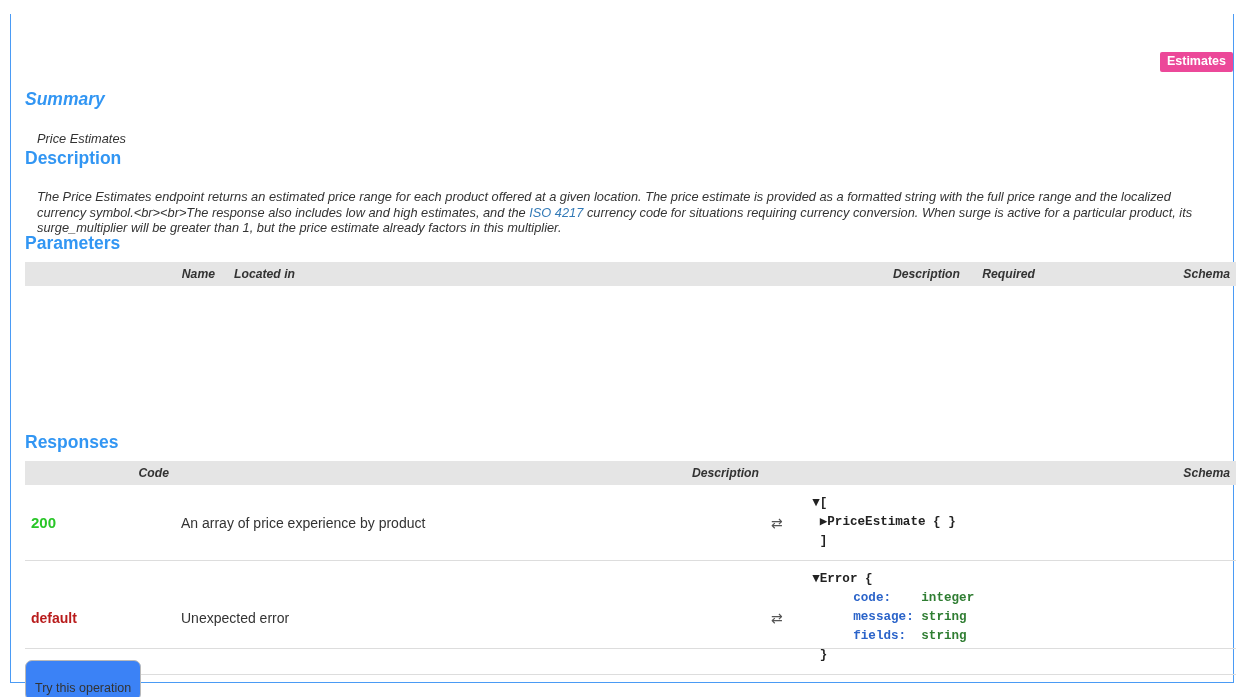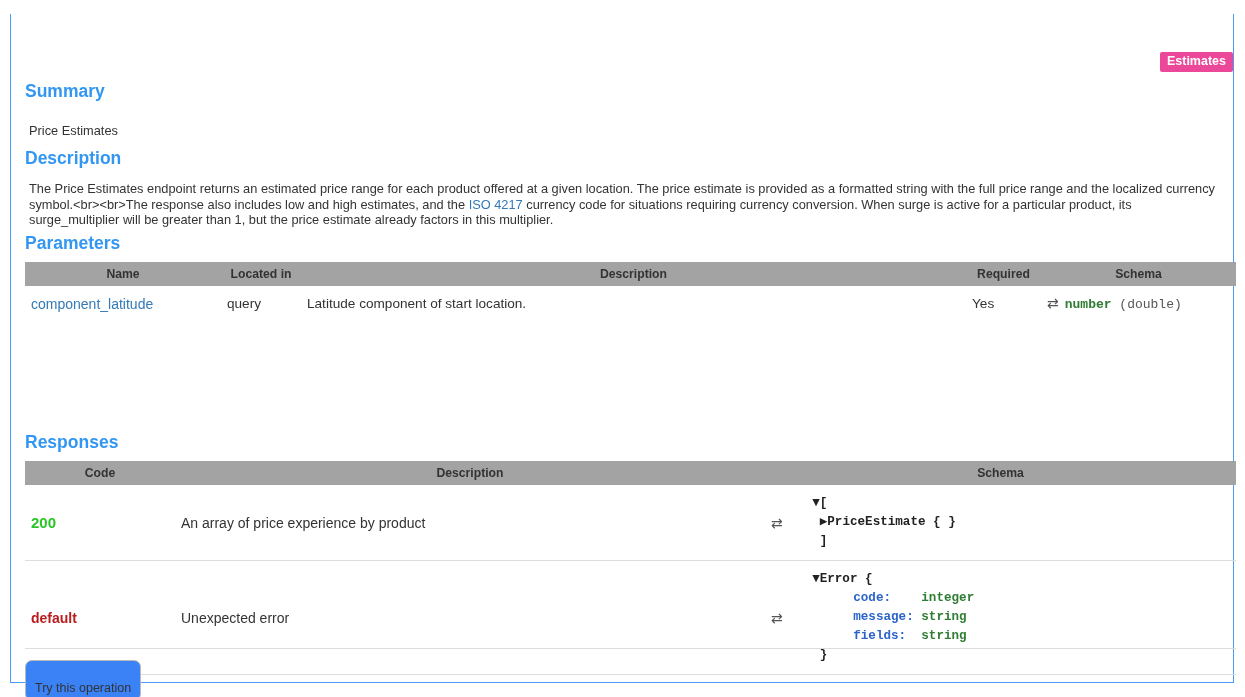--- a/index.html
+++ b/index.html
@@ -95,43 +95,45 @@
     font-weight: bold;
     margin: 0;
     padding: 0;
     line-height: 20px;
   }
 
   .para {
     font-size: 12.8px;
     color: #333333;
     line-height: 15.5px;
-    margin: 4px;
+    margin: 12px;
+    font-style: italic;
   }
   .para a, .inline-link {
     color: #337ab7;
     text-decoration: none;
   }
 
   
   table.api {
     border-collapse: collapse;
     width: 1211px;
     table-layout: fixed;
     font-size: 13px;
   }
   table.api th {
-    background: #a3a3a3;
+    background: #e5e5e5;
     color: #333333;
     font-weight: bold;
     font-size: 12.2px;
-    text-align: center;
+    text-align: right;
     padding: 5px 6px 5px 6px;
     border: none;
     vertical-align: middle;
+    font-style: italic;
   }
   table.api td {
     padding: 9px 6px 9px 6px;
     border-top: 1px solid #dddddd;
     vertical-align: middle;
     font-size: 13.6px;
     color: #333333;
   }
   table.api tbody tr:first-child td {
     border-top: none;
@@ -225,21 +227,21 @@
 </div>
 
 <div id="op-panel"></div>
 
 <div id="content">
 
   <div id="tag-row">
     <span class="tag-badge">Estimates</span>
   </div>
 
-  <div style="position:absolute; left:14px; top:34px;">
+  <div style="position:absolute; left:14px; top:42px;font-style:italic;">
     <h3 class="sec">Summary</h3>
   </div>
   <div style="position:absolute; left:14px; top:72px; width:1200px;">
     <p class="para">Price Estimates</p>
   </div>
 
   <div style="position:absolute; left:14px; top:101px;">
     <h3 class="sec">Description</h3>
   </div>
   <div style="position:absolute; left:14px; top:130px; width:1196px;">
@@ -262,27 +264,20 @@
       <thead>
         <tr>
           <th>Name</th>
           <th>Located in</th>
           <th>Description</th>
           <th>Required</th>
           <th>Schema</th>
         </tr>
       </thead>
       <tbody id="param-body">
-          <tr>
-            <td><a href="#" class="pname" style="text-decoration: none;">component_latitude</a></td>
-            <td>query</td>
-            <td>Latitude component of start location.</td>
-            <td>Yes</td>
-            <td><span class="exch">⇄</span><span class="ptype">number</span><span class="pfmt"> (double)</span></td>
-          </tr>
         </tbody>
     </table>
   </div>
 
   <div style="position:absolute; left:14px; top:385px;">
     <h3 class="sec">Responses</h3>
   </div>
 
   <div style="position:absolute; left:14px; top:414px;">
     <table class="api">

